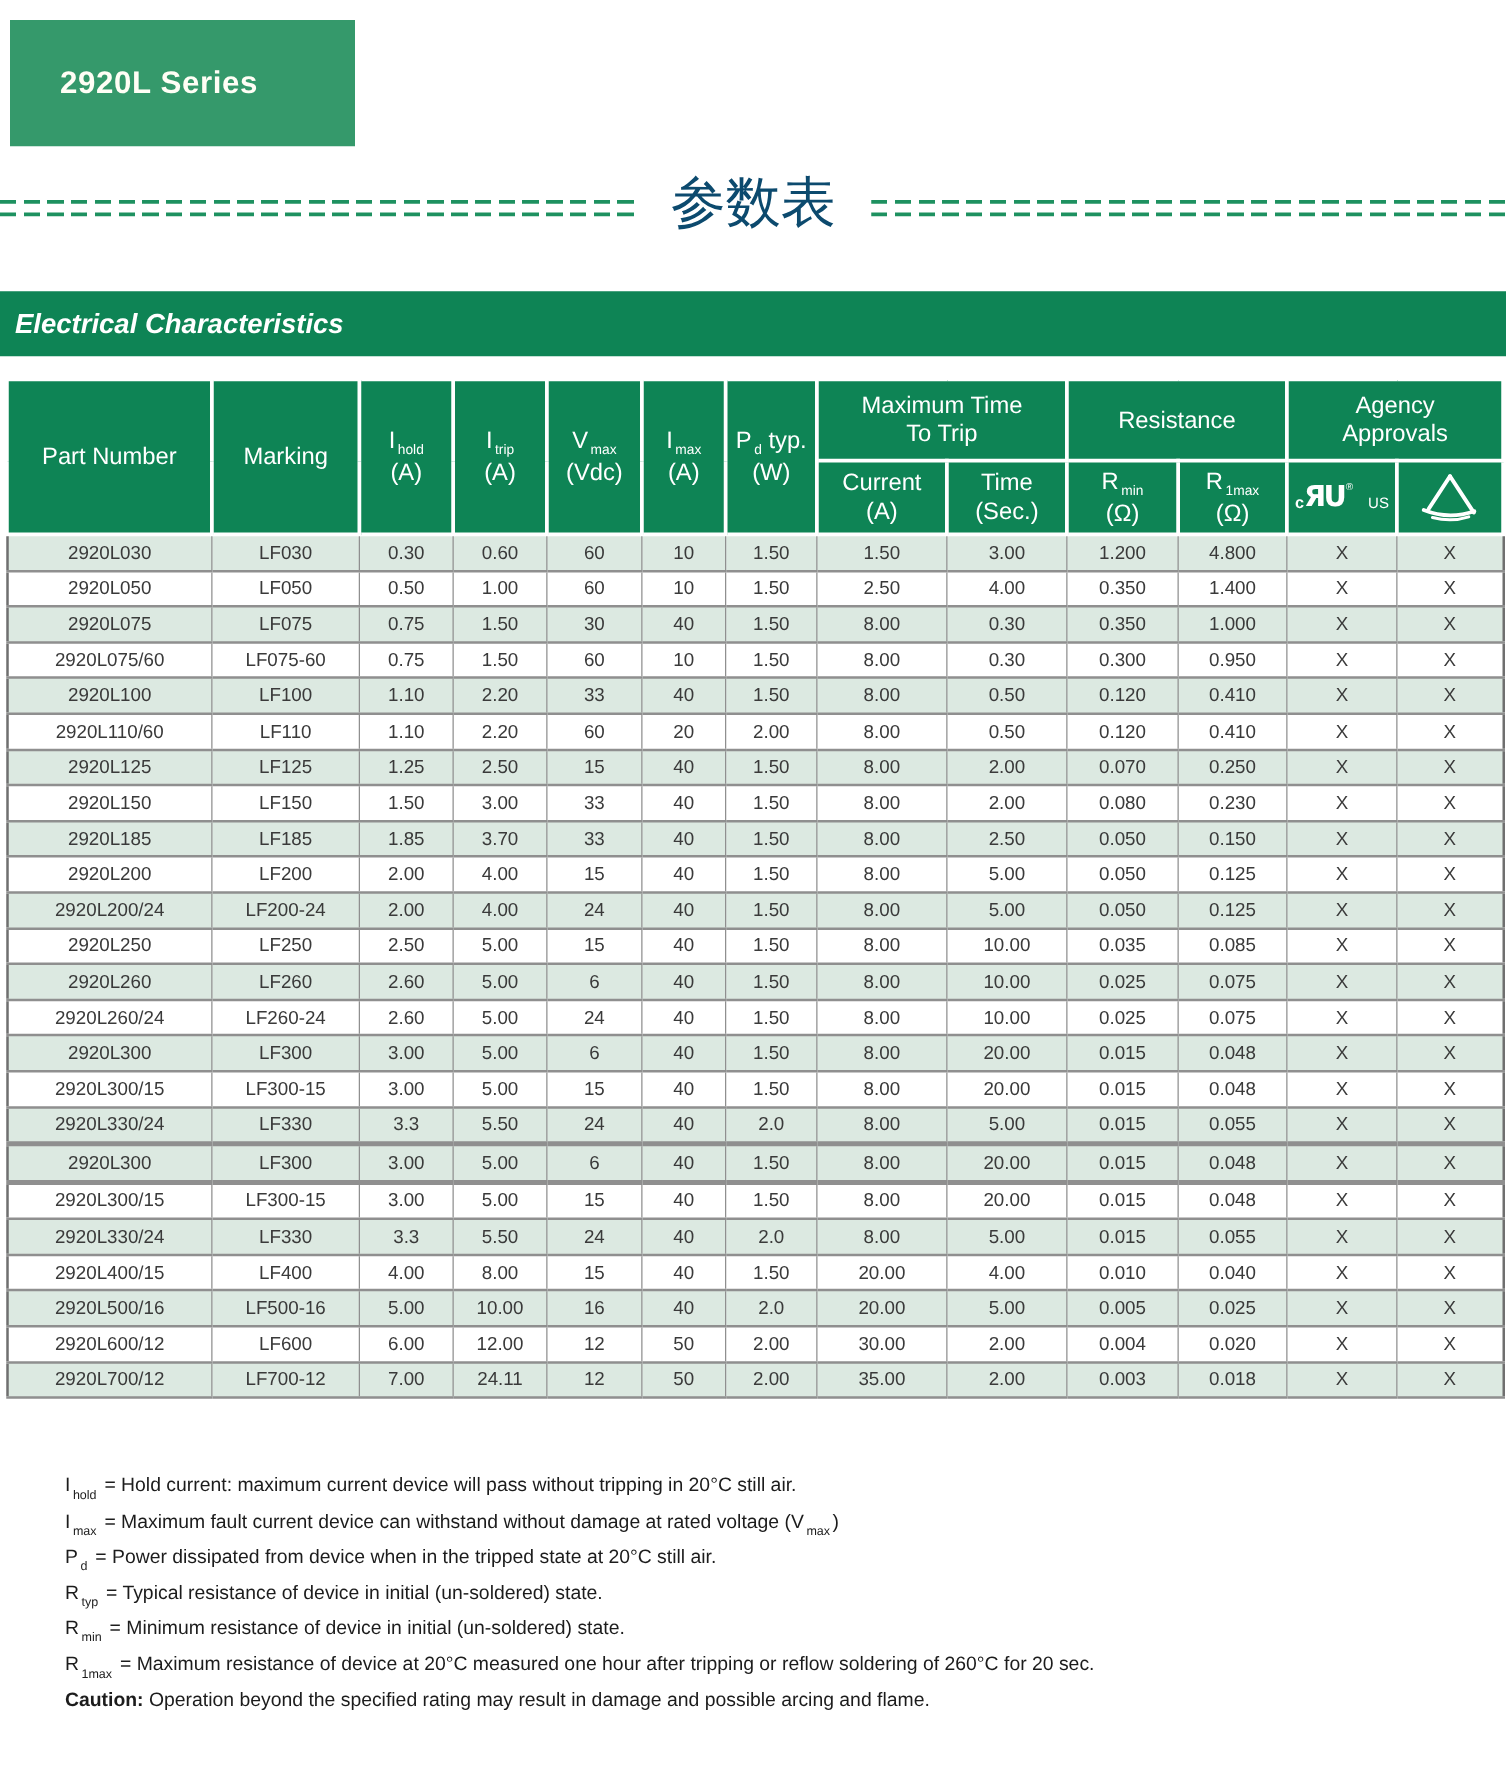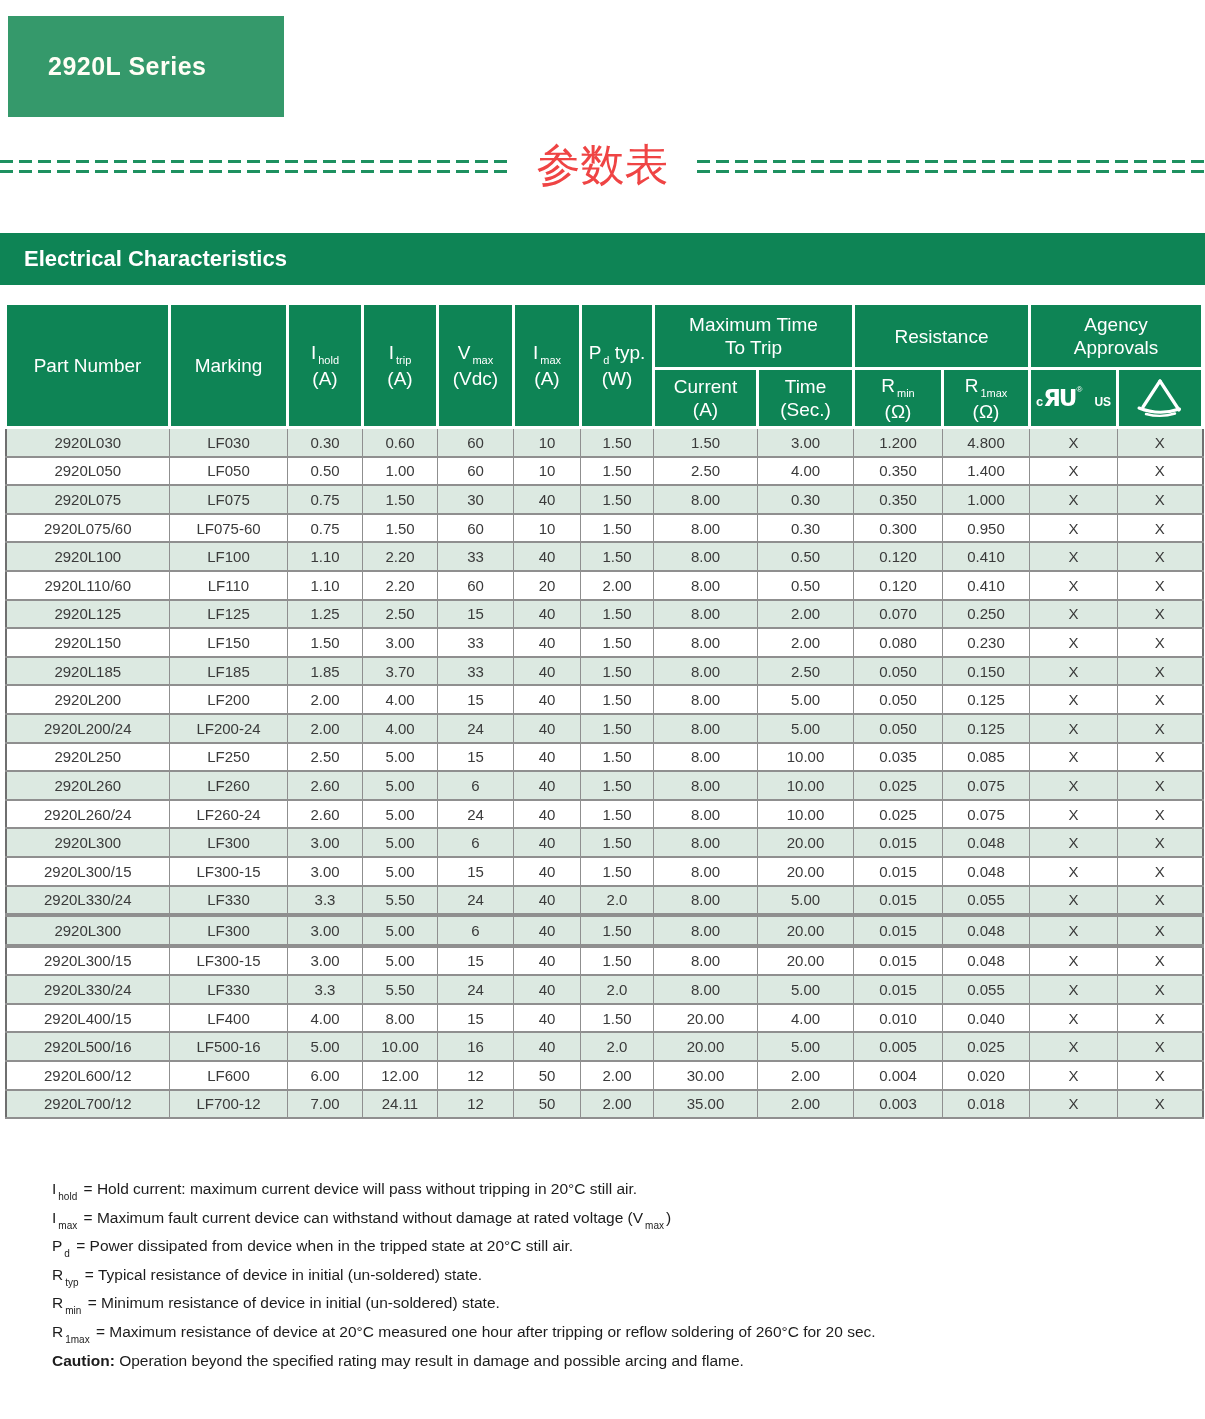--- a/index.html
+++ b/index.html
@@ -9,48 +9,48 @@
   .badge{position:absolute;left:8px;top:16px;width:276px;height:101px;background:#35996B;
          display:flex;align-items:center;}
   .badge span{color:#FFFEF5;font-weight:bold;font-size:25px;padding-left:40px;letter-spacing:0.5px;}
 
   
   .cn-row{position:absolute;left:0;top:138px;width:1205px;height:56px;display:flex;align-items:center;}
   .dash{flex:1;height:15px;
     background:
       repeating-linear-gradient(90deg,#1E9160 0 13px,rgba(0,0,0,0) 13px 19px) 0 1px/100% 3px no-repeat,
       repeating-linear-gradient(90deg,#1E9160 0 13px,rgba(0,0,0,0) 13px 19px) 0 11px/100% 3px no-repeat;}
-  .cn-title{font-family:Liberation Serif, serif;font-size:44px;color:#ef4444;
+  .cn-title{font-family:Liberation Mono, monospace;font-size:44px;color:#0c4a6e;
             padding:0 28px;white-space:nowrap;line-height:1;}
 
   
   .banner{position:absolute;left:0;top:233px;width:1205px;height:52px;background:#0E8455;
           display:flex;align-items:center;}
-  .banner span{color:#fff;font-weight:bold;font-size:22px;padding-left:24px;}
+  .banner span{color:#fff;font-weight:bold;font-size:22px;padding-left:12px;font-style:italic;}
 
   
   table{position:absolute;left:4px;top:302px;width:1197px;border-collapse:collapse;table-layout:fixed;}
   thead th{background:#0E8455;color:#fff;font-weight:normal;border:3px solid #fff;
            vertical-align:middle;text-align:center;padding:0;}
   thead tr.r1 th{height:62px;}
   thead tr.r2 th{height:56px;}
   th .l{font-size:19px;line-height:23px;}
   th .sub{font-size:11px;position:relative;top:5px;padding-left:2px;}
   tbody{border:2px solid #6f6f6f;margin-top:16px;}
   tbody td{border:1px solid #8F8F8F;border-top:2px solid #8F8F8F;border-bottom:2px solid #8F8F8F;
            height:26.6px;text-align:center;vertical-align:middle;font-size:15px;color:#3a3a3a;padding:0;}
   tbody tr.g td{background:#DCE9E1;}
   tbody tr.thick td{border-top:4px solid #8F8F8F;}
 
   
   .ulmark{display:flex;align-items:flex-end;justify-content:center;color:#fff;line-height:1;}
   .ulc{font-size:13px;font-weight:bold;margin-bottom:2px;}
   .ulm{font-size:23px;font-weight:bold;letter-spacing:-2px;font-family:"DejaVu Sans",sans-serif;}
   .ulreg{font-size:8px;position:relative;top:-16px;left:1px;}
-  .ulus{font-size:12px;font-weight:bold;margin-bottom:2px;margin-left:13px;}
+  .ulus{font-size:12px;font-weight:normal;margin-bottom:2px;margin-left:13px;}
 
   .trisvg{display:block;margin:0 auto;}
 
   
   .fnotes{position:absolute;left:8px;top:1176px;width:1190px;}
   .fn{font-size:15.5px;color:#1c1c1c;line-height:26.6px;white-space:nowrap;margin-left:44px;}
   .fn .sub{font-size:10px;position:relative;top:6px;padding:0 2px 0 2px;}
   .fn .b{font-weight:bold;}
 </style>
 </head>

